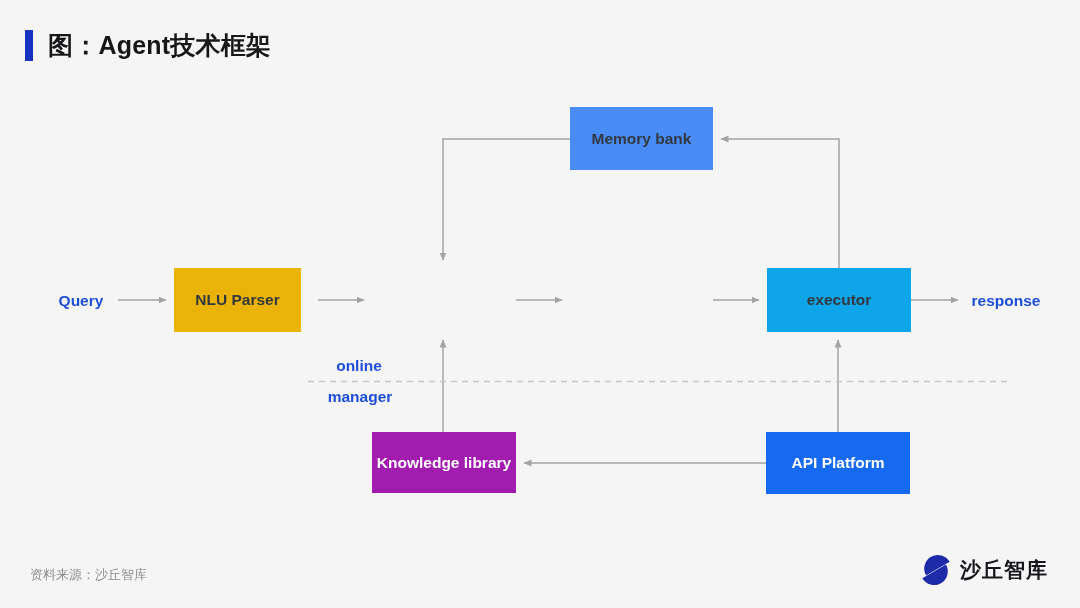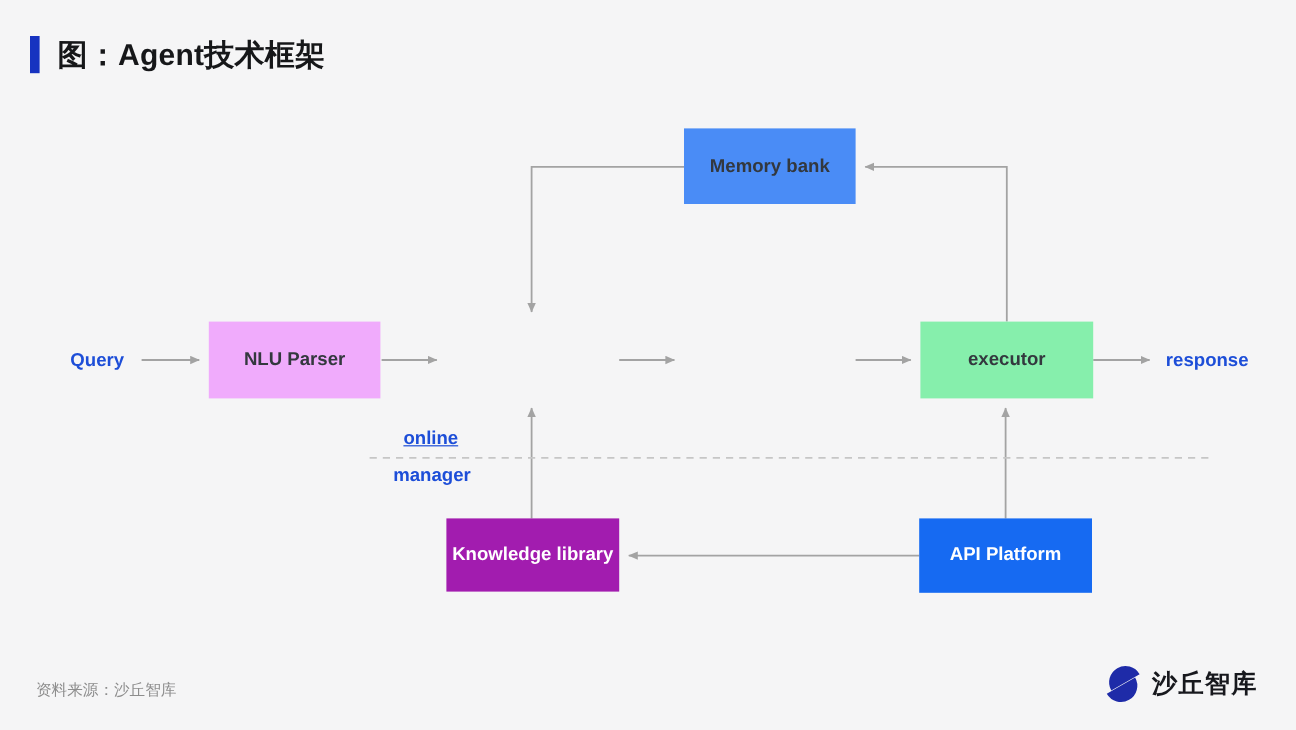--- a/index.html
+++ b/index.html
@@ -22,35 +22,35 @@
   svg.edges { position: absolute; left: 0; top: 0; width: 1080px; height: 608px; }
 
   
   .node {
     position: absolute;
     display: flex; align-items: center; justify-content: center;
     font-size: 15.5px; font-weight: 700; color: #33383e;
     text-align: center;
   }
   .node-memory-bank      { left: 570px; top: 107px; width: 143px; height: 63px; background: #4a8cf6; }
-  .node-nlu-parser       { left: 174px; top: 268px; width: 143px; height: 64px; background: #f0abfc; }
+  .node-nlu-parser       { left: 174px; top: 268px; width: 127px; height: 64px; background: #eab308; }
   .node-prompt-manager   { left: 372px; top: 268px; width: 143px; height: 64px; background: #cddffb; }
   .node-llm              { left: 570px; top: 268px; width: 143px; height: 64px; background: #9fc0f9; }
-  .node-executor         { left: 767px; top: 268px; width: 144px; height: 64px; background: #86efac; }
+  .node-executor         { left: 767px; top: 268px; width: 144px; height: 64px; background: #0ea5e9; }
   .node-knowledge-library{ left: 372px; top: 432px; width: 144px; height: 61px; background: #a21caf; color: #ffffff; }
   .node-api-platform     { left: 766px; top: 432px; width: 144px; height: 62px; background: #166af2; color: #ffffff; }
 
   
   .flabel {
     position: absolute; transform: translate(-50%, -50%);
     font-size: 15.5px; font-weight: 600; color: #1d4ed8; white-space: nowrap;
   }
   .lbl-query    { left: 81px;   top: 301px; }
   .lbl-response { left: 1006px; top: 301px; }
-  .lbl-online   { left: 359px;  top: 366px; text-decoration: underline; }
+  .lbl-online   { left: 359px;  top: 366px; }
   .lbl-offline  { left: 360px;  top: 397px; }
 
   
   .footer-source {
     position: absolute; left: 30px; top: 566px;
     font-size: 13px; color: #8d8d8d; font-weight: 400;
   }
   .brand { position: absolute; right: 32px; top: 550px; display: flex; align-items: center; }
   .brand .logo-icon { width: 34px; height: 40px; margin-right: 7px; }
   .brand .logo-text { font-size: 21px; font-weight: 700; color: #17181d; letter-spacing: 1px; }

